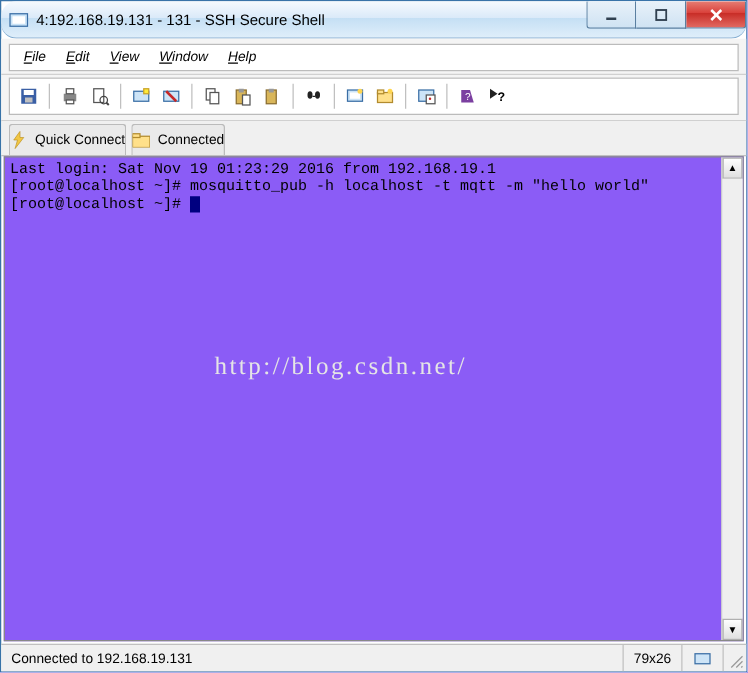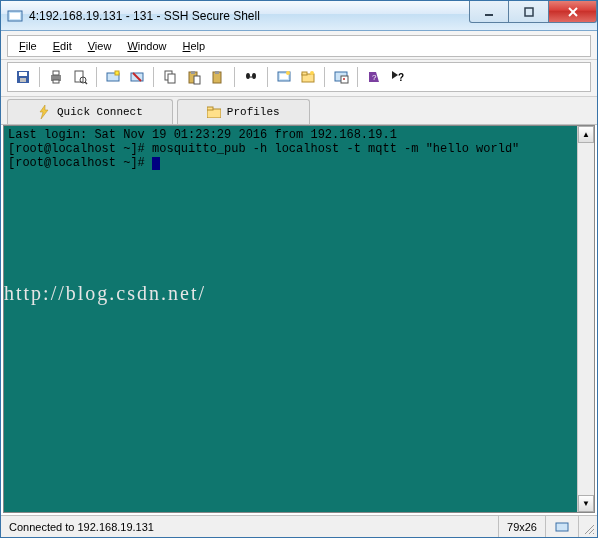--- a/index.html
+++ b/index.html
@@ -21,20 +21,21 @@
     background: #fff;
   }
   
   .titlebar {
     height: 30px;
     background: linear-gradient(to bottom, #f5fafe 0%, #dbeaf9 45%, #c4dff4 46%, #dfeefa 100%);
     display: flex;
     align-items: center;
     padding-left: 6px;
     border-bottom: 1px solid #7ba7ce;
+    border-radius: 12px;
   }
   .titlebar .app-icon {
     width: 16px; height: 16px;
     margin-right: 6px;
     display: flex; align-items:center; justify-content:center;
   }
   .titlebar .title-text {
     color: #000;
     font-size: 12px;
     flex: 1;
@@ -67,20 +68,21 @@
   }
   .menubar {
     display:flex; gap: 2px;
     background:#fff;
     border:1px solid #bbb;
     padding: 2px 4px;
   }
   .menu-item {
     padding: 2px 7px;
     cursor: default;
+    font-style: italic;
   }
   .menu-item u { text-decoration: underline; }
   
   .toolbar-wrap {
     padding: 2px 6px 4px 6px;
     border-bottom: 1px solid #d0d0d0;
     background:#f4f4f4;
   }
   .toolbar {
     display:flex; gap:2px;
@@ -95,38 +97,37 @@
     border:1px solid transparent;
   }
   .tsep { width:1px; height:20px; background:#c0c0c0; margin:0 3px;}
   
   .connbar {
     display:flex;
     border-bottom:1px solid #c0c0c0;
     background:#f0f0f0;
   }
   .conn-tab {
-    padding:5px 29px;
+    padding:5px 0;
     display:flex; align-items:center; gap:6px;
     background:#eaeaea;
     border:1px solid #bbb;
     border-bottom:none;
     border-radius:3px 3px 0 0;
     margin-right:0;
     margin-top:2px;
     margin-left:4px;
-    font-family:Liberation Mono, monospace;
   }
   .conn-tab:first-child { margin-left:6px;}
   .conn-icon { width:14px; height:14px; display:flex;align-items:center;justify-content:center;}
   
   .terminal-area {
     flex:1;
     display:flex;
-    background:#0f766e;
+    background:#8b5cf6;
     border:1px solid #888;
     margin:0 2px 2px 2px;
     position:relative;
     gap:36px;
   }
   .terminal {
     flex:1;
     font-family: "Courier New", monospace;
     font-size: 12px;
     line-height: 14px;
@@ -137,20 +138,21 @@
   }
   .cursor {
     display:inline-block;
     width:8px; height:13px;
     background:#000080;
     vertical-align: text-bottom;
   }
   .watermark {
     position:absolute;
     top: 160px; left:0; right:0;
+    text-align:center;
     font-family: serif;
     font-size:20px;
     color:#e5e5e5;
     pointer-events:none;
     letter-spacing: 2px;
   }
   .vscroll {
     width:17px;
     background:#f0f0f0;
     border-left:1px solid #c8c8c8;
@@ -333,21 +335,21 @@
         </span>
       <span>Quick Connect</span>
     </div>
     <div class="conn-tab">
       <span class="conn-icon">
           <svg width="14" height="12">
             <rect x="0" y="3" width="14" height="9" fill="#ffe08a" stroke="#b28b2e"></rect>
             <rect x="0" y="1" width="6" height="3" fill="#ffe08a" stroke="#b28b2e"></rect>
           </svg>
         </span>
-      <span>Profiles</span>
+      <span>Connected</span>
     </div>
   </div>
 
   <div class="terminal-area">
     <div class="terminal"><span>Last login: Sat Nov 19 01:23:29 2016 from 192.168.19.1</span>
 <span>[root@localhost ~]# mosquitto_pub -h localhost -t mqtt -m "hello world"</span>
 <span>[root@localhost ~]# </span><span class="cursor"></span>
       <div class="watermark">http://blog.csdn.net/</div>
     </div>
     <div class="vscroll">

